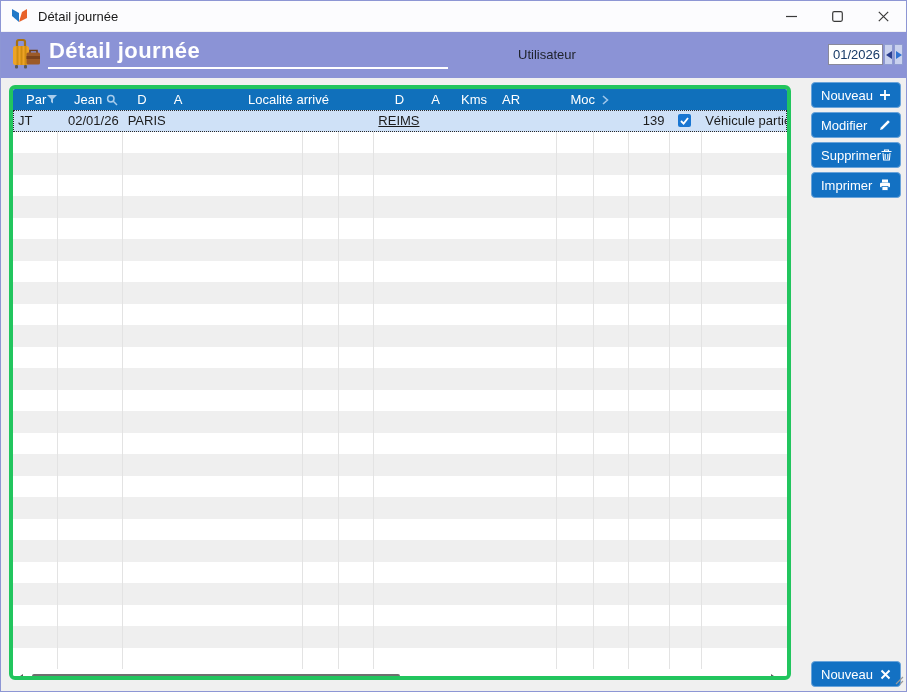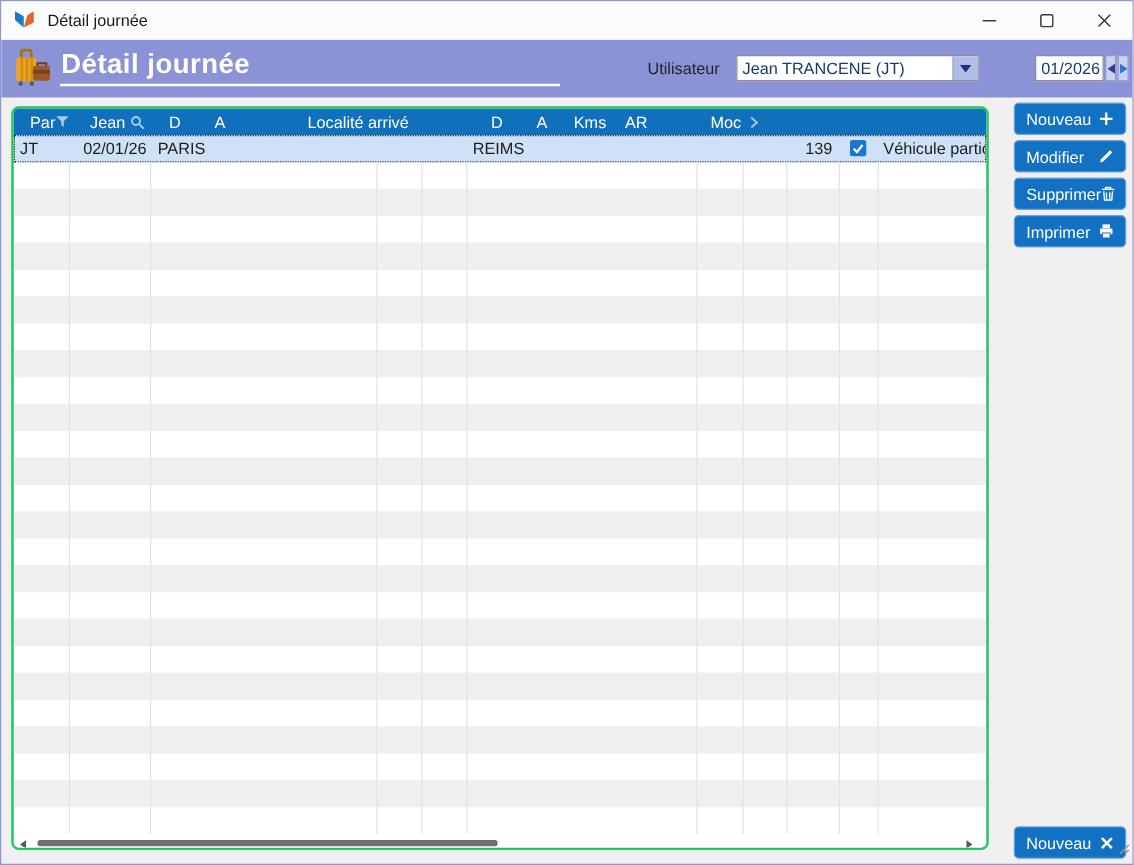--- a/index.html
+++ b/index.html
@@ -21,21 +21,21 @@
   .user-label{position:absolute;left:517px;top:15px;font-size:13px;color:#20242e;}
   .combo{position:absolute;left:588px;top:12px;width:194px;height:21px;display:flex;background:#fff;border:1px solid #8a8a9a;}
   .combo-text{flex:1;font-size:13px;color:#173a67;line-height:19px;padding-left:4px;overflow:hidden;white-space:nowrap;}
   .combo-btn{width:20px;background:#b2bde6;border-left:1px solid #98a3d2;display:flex;align-items:center;justify-content:center;cursor:pointer;}
   .period{position:absolute;left:827px;top:12px;height:21px;display:flex;}
   .period-field{width:55px;height:21px;background:#fff;border:1px solid #8a8a9a;font-size:13px;color:#173a67;line-height:19px;padding-left:4px;}
   .spin-btn{width:9px;height:21px;margin-left:1px;background:#c9d1ee;border:1px solid #8f9cd0;
     display:flex;align-items:center;justify-content:center;cursor:pointer;padding:0;}
   
   .table{position:absolute;left:8px;top:84px;width:782px;height:595px;background:#fff;
-    border:2px solid #22c55e;border-radius:6px;overflow:hidden;}
+    border:4px solid #22c55e;border-radius:6px;overflow:hidden;}
   .thead{display:flex;height:21px;background:var(--header-bg,#1070bb);}
   .th{display:flex;align-items:center;color:#fff;font-size:13px;padding:0 4px;overflow:hidden;white-space:nowrap;}
   .th-left{justify-content:flex-start;}
   .th-center{justify-content:center;}
   .th-right{justify-content:flex-end;}
   .th-icon{display:flex;align-items:center;margin-left:6px;}
   .th-left .th-icon{margin-left:auto;margin-right:2px;}
   .tbody{height:561px;overflow:hidden;}
   .tr{display:flex;height:21.5px;background:#fff;}
   .tr.stripe{background:var(--stripe-bg,#efefef);}
@@ -102,28 +102,20 @@
         <rect x="5" y="29" width="3" height="3.5" rx="1" fill="#5a5a5a"></rect>
         <rect x="14" y="29" width="3" height="3.5" rx="1" fill="#5a5a5a"></rect>
         <path d="M20 17 v-2.5 h7 v2.5" fill="none" stroke="#6e3c18" stroke-width="1.6"></path>
         <rect x="16.5" y="16.5" width="13.5" height="12" rx="1.6" fill="#9c5a28"></rect>
         <rect x="16.5" y="20" width="13.5" height="3" fill="#7a421c"></rect>
       </svg>
     </span>
     <div class="banner-title">Détail journée</div>
     <div class="banner-underline"></div>
     <span class="user-label">Utilisateur</span>
-    <div class="combo">
-      <span class="combo-text">Jean TRANCENE (JT)</span>
-      <span class="combo-btn">
-        <svg width="9" height="6" viewBox="0 0 9 6">
-            <path d="M0 0 L9 0 L4.5 6 Z" fill="#1c2f83"></path>
-          </svg>
-      </span>
-    </div>
     <div class="period">
       <span class="period-field">01/2026</span>
       <span class="spin-btn">
         <svg width="6" height="8" viewBox="0 0 6 8">
             <path d="M6 0 L6 8 L0 4 Z" fill="#2b3f8f"></path>
           </svg>
       </span>
       <span class="spin-btn">
         <svg width="6" height="8" viewBox="0 0 6 8">
             <path d="M0 0 L0 8 L6 4 Z" fill="#2e72d2"></path>
@@ -181,21 +173,21 @@
           </span>
         </div>
       </div>
     <div class="tbody">
         <div class="tr selected">
           <div class="td td-left" style="width: 45px;">JT</div>
           <div class="td td-right" style="width: 66px;">02/01/26</div>
           <div class="td td-left" style="width: 182px;">PARIS</div>
           <div class="td td-left" style="width: 36px;"></div>
           <div class="td td-left" style="width: 36px;"></div>
-          <div class="td td-left" style="width: 185px;">REIMS</div>
+          <div class="td td-left" style="width: 185px; text-decoration: underline;">REIMS</div>
           <div class="td td-left" style="width: 37px;"></div>
           <div class="td td-left" style="width: 35px;"></div>
           <div class="td td-right" style="width: 42px;">139</div>
           <div class="td td-center" style="width: 32px;">
             <span class="checkbox checked">
               <svg width="9" height="8" viewBox="0 0 9 8">
                 <path d="M1 4 l2.6 2.6 L8 1" fill="none" stroke="#fff" stroke-width="1.8"></path>
               </svg>
             </span>
           </div>

